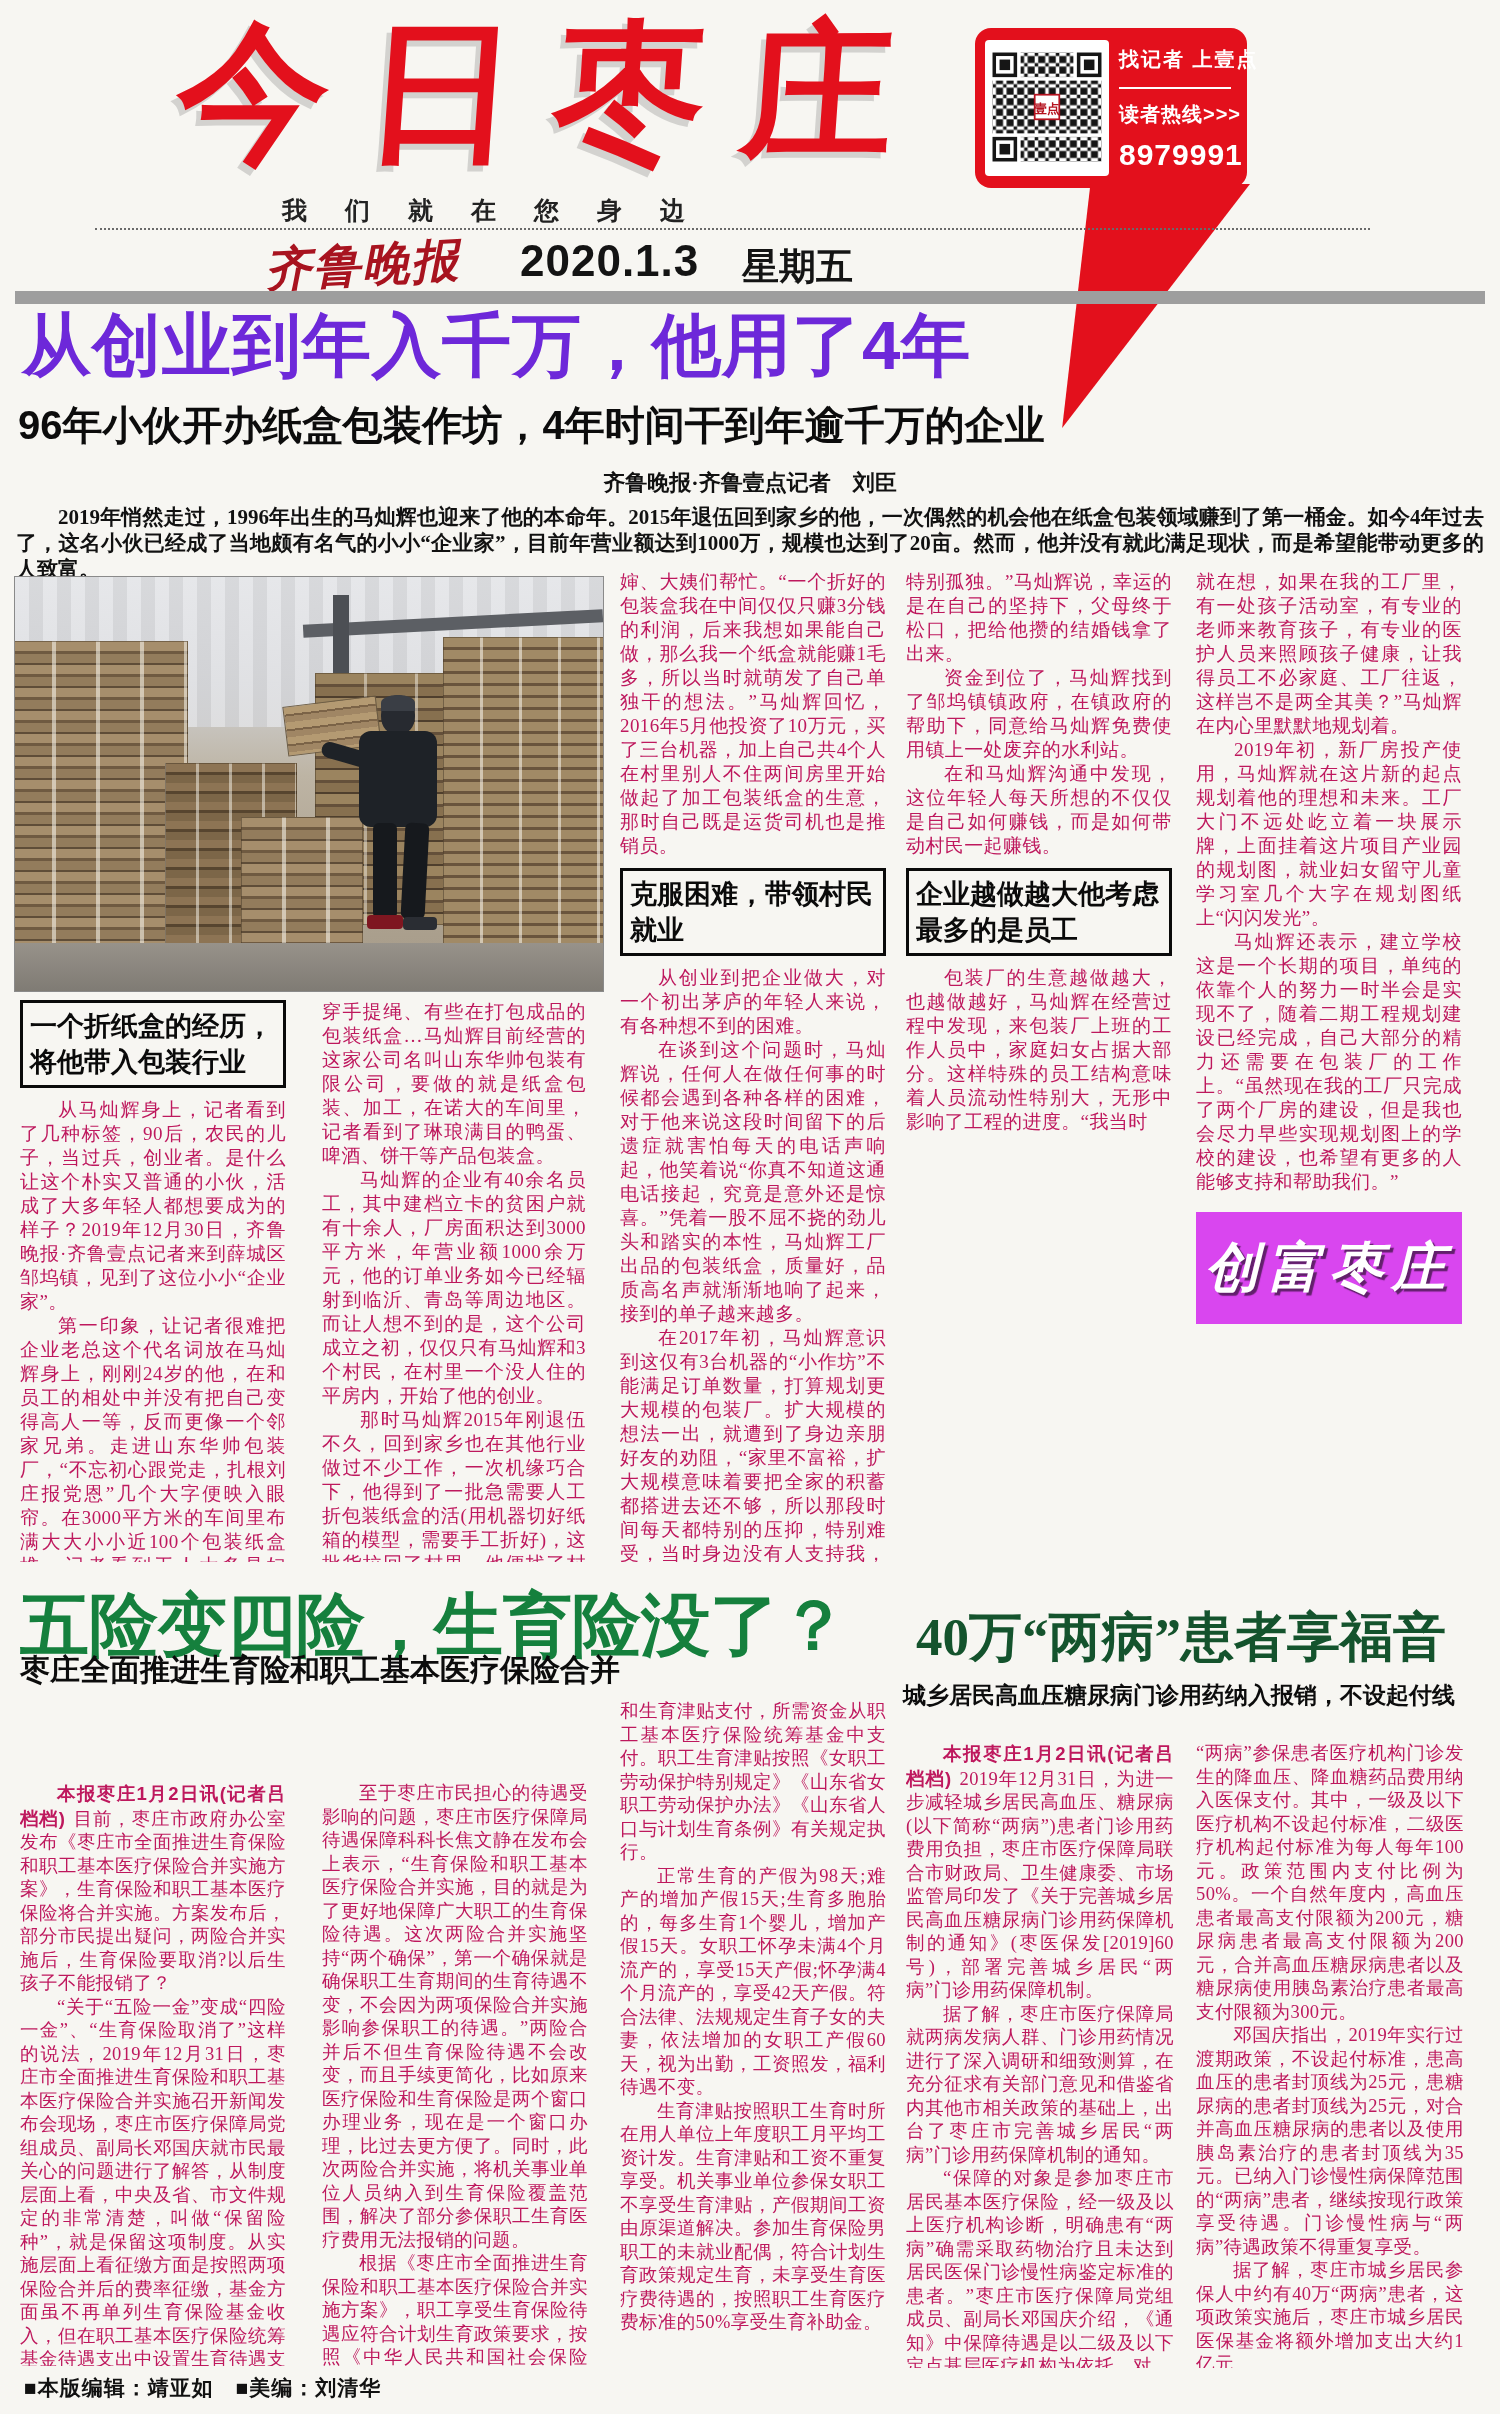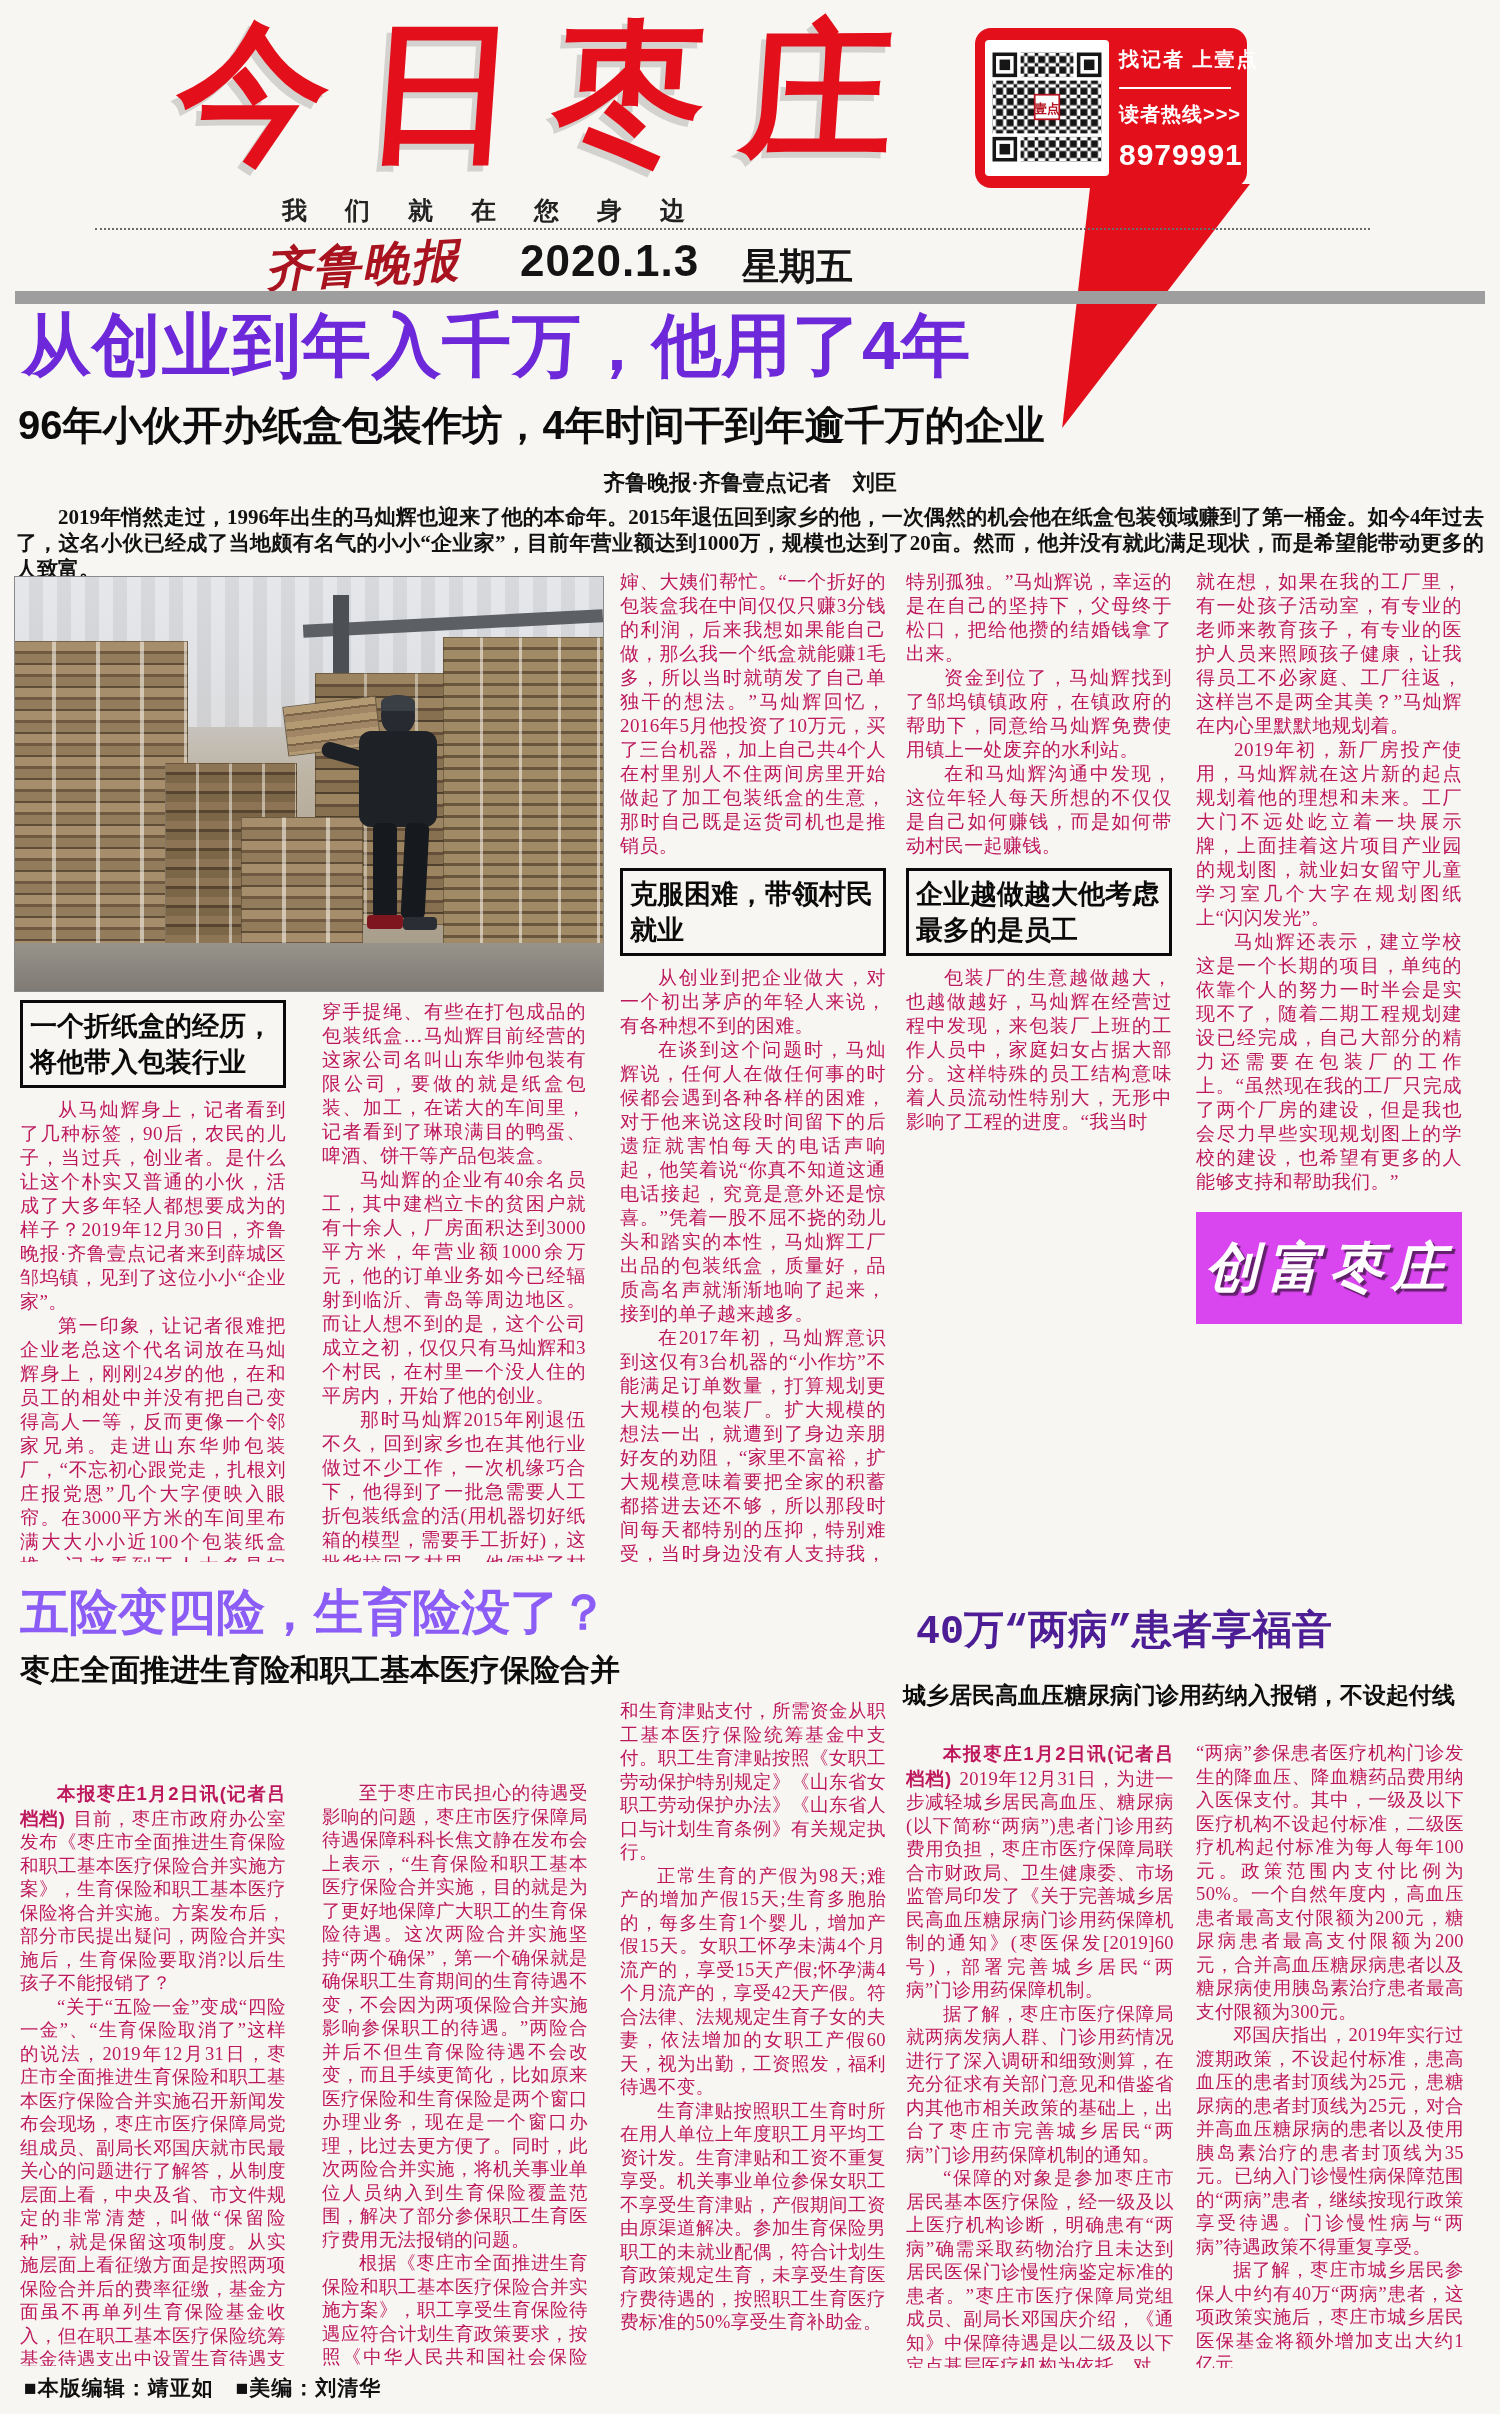--- a/index.html
+++ b/index.html
@@ -89,25 +89,25 @@
   .c2{left:322px;top:1000px;width:264px;height:562px;}
   .c3{left:620px;top:570px;width:266px;height:992px;}
   .c4{left:906px;top:570px;width:266px;height:992px;}
   .c5{left:1196px;top:570px;width:266px;height:992px;}
   .promo-box{margin-top:18px;height:112px;background:#d946ef;display:flex;align-items:center;justify-content:center;
              color:#fff;font-size:54px;font-weight:bold;font-style:italic;letter-spacing:8px;
              font-family:"DejaVu Serif",serif;text-shadow:3px 3px 1px rgba(0,0,0,.55);}
 
   
   .l-headline{left:20px;top:1580px;font-family:Liberation Serif, serif;font-weight:900;
-              font-size:49px;color:#8b5cf6;white-space:nowrap;}
+              font-size:69px;color:#15803d;white-space:nowrap;}
   .l-deck{left:20px;top:1650px;font-family:"Liberation Sans",sans-serif;font-weight:800;
           font-size:30px;color:#0c0c0c;white-space:nowrap;}
-  .r-headline{left:916px;top:1602px;font-family:Liberation Mono, monospace;font-weight:900;
-              font-size:40px;color:#4c1d95;white-space:nowrap;}
+  .r-headline{left:916px;top:1602px;font-family:Liberation Serif, serif;font-weight:900;
+              font-size:53px;color:#14532d;white-space:nowrap;}
   .r-deck{left:903px;top:1680px;width:580px;font-family:"Liberation Sans",sans-serif;font-weight:800;
           font-size:23px;color:#0c0c0c;white-space:nowrap;}
   .bl1{left:20px;top:1782px;width:266px;height:584px;}
   .bl2{left:322px;top:1782px;width:266px;height:584px;}
   .bl3{left:620px;top:1700px;width:266px;height:666px;}
   .br1{left:906px;top:1742px;width:268px;height:626px;}
   .br2{left:1196px;top:1742px;width:268px;height:626px;}
   .bl1 p,.bl2 p,.bl3 p,.br1 p,.br2 p{font-size:18.5px;line-height:23.5px;}
   .dateline{font-weight:bold;margin-right:8px;font-family:"Liberation Sans",sans-serif;font-size:18.5px;}
 

